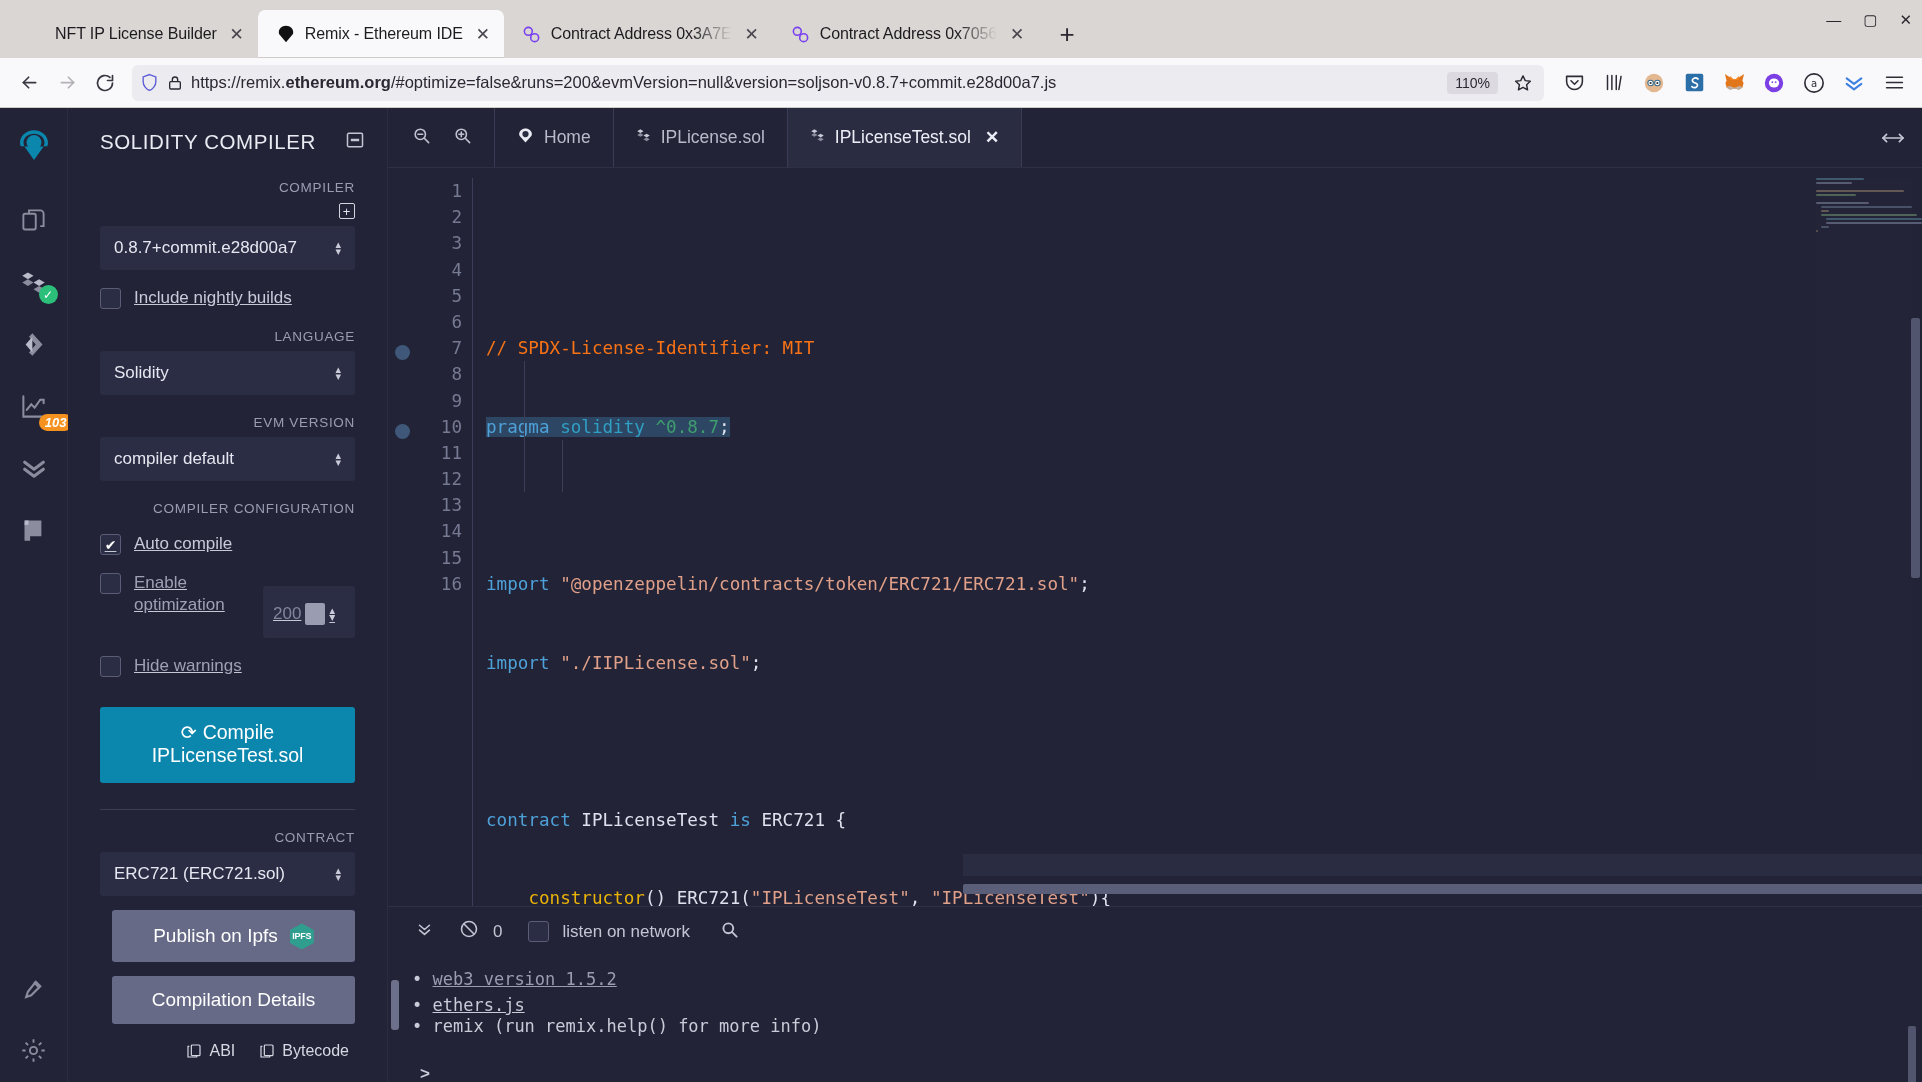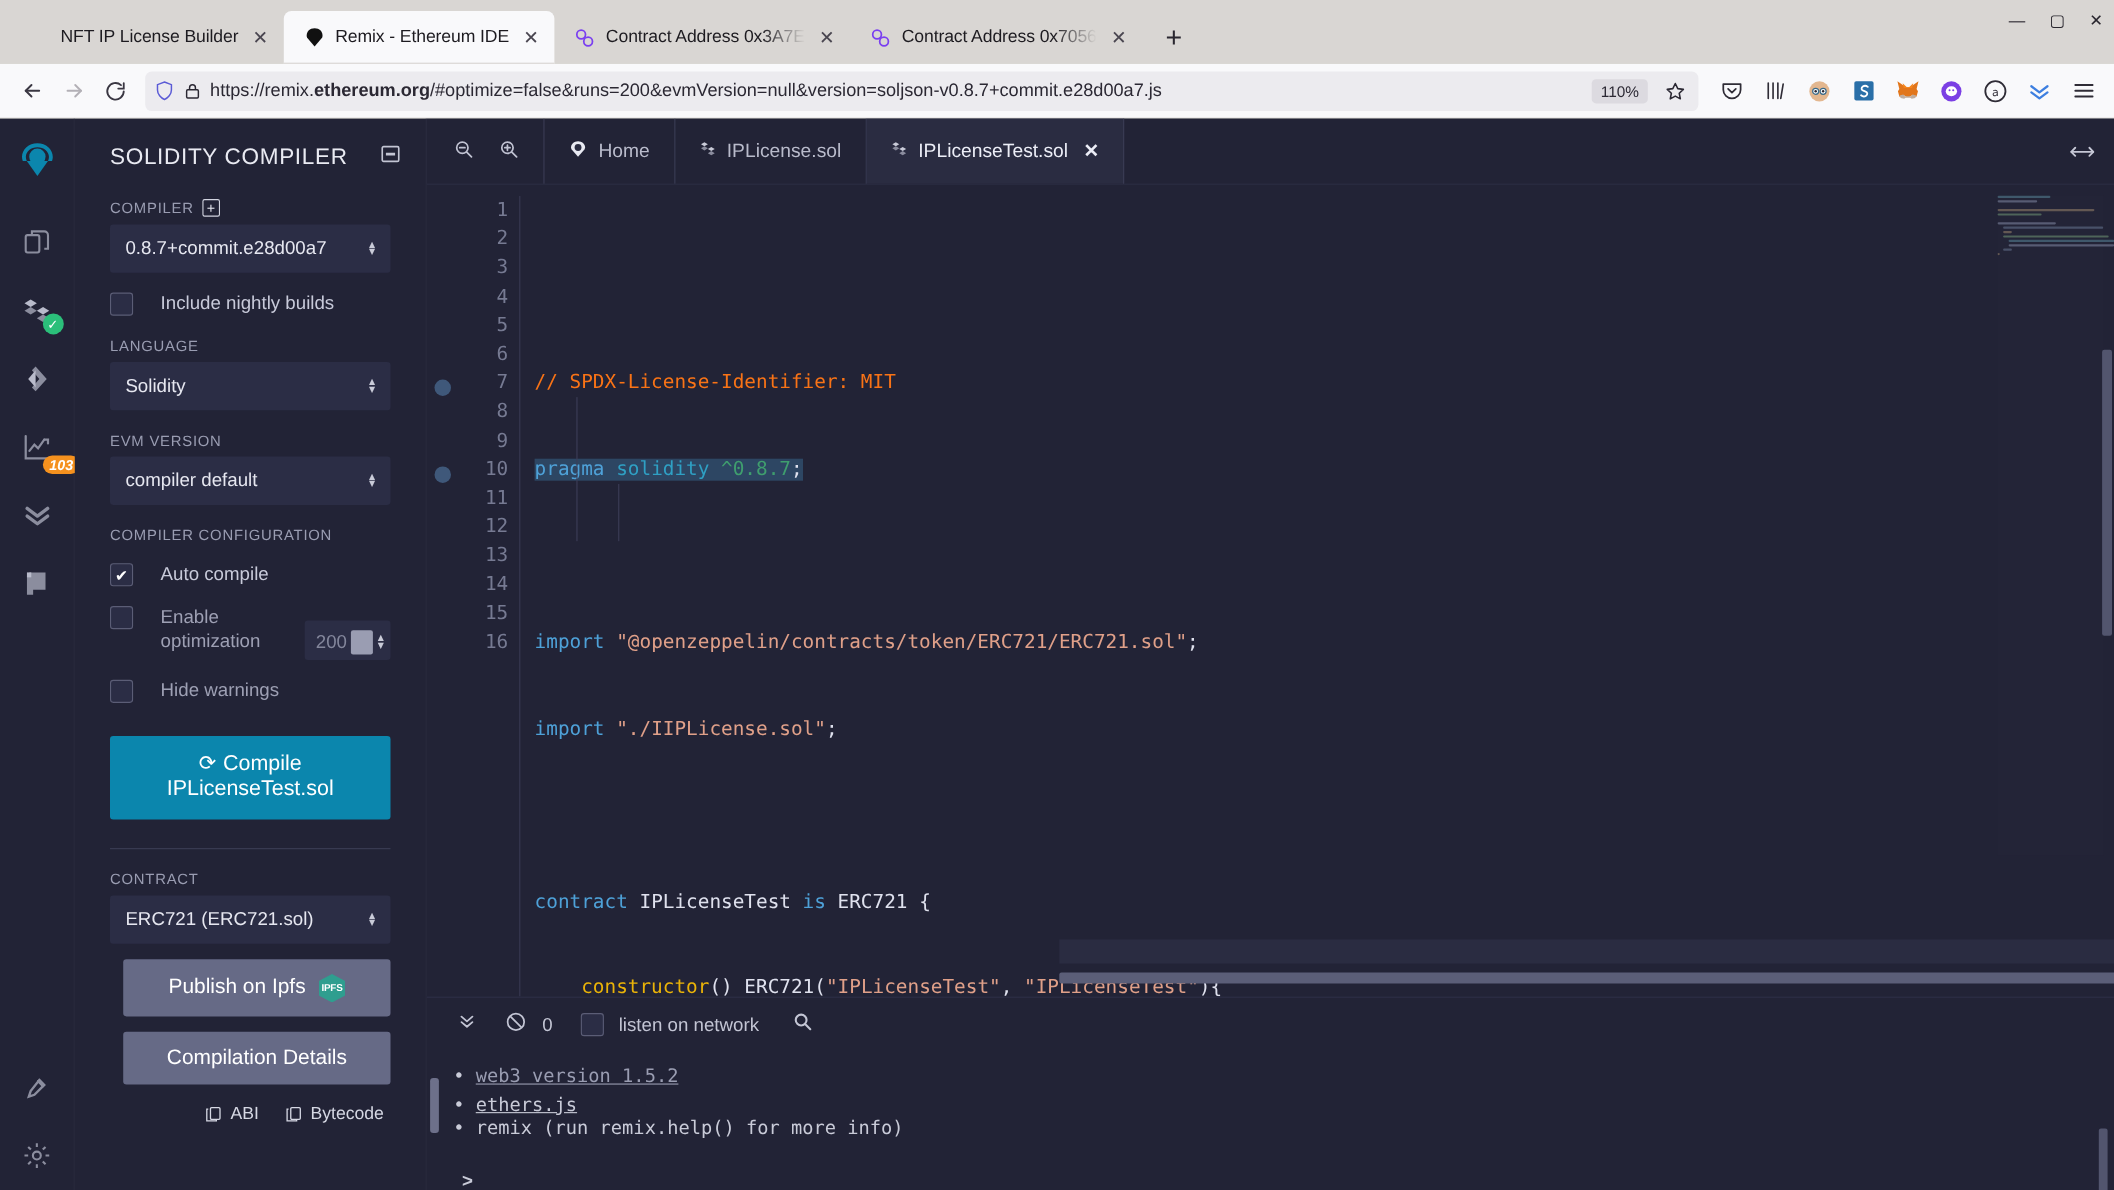--- a/index.html
+++ b/index.html
@@ -165,51 +165,51 @@
   }
   #sp-header {
     display: flex; align-items: center; justify-content: space-between;
     padding: 22px 22px 0 32px;
   }
   #sp-title { font-size: 20.5px; letter-spacing: 0.6px; color: #e9eaf2; }
   #sp-header .hicon { color: #c3c5d4; }
   .sp-body { padding: 0 32px 0 32px; }
   .sp-label {
     font-size: 13.5px; letter-spacing: 0.7px; color: #9a9db2;
-    margin: 26px 0 7px 0; display: flex; align-items: flex-end; gap: 8px;
+    margin: 26px 0 7px 0; display: flex; align-items: flex-end; gap: 8px; flex-direction: column;
   }
   .sp-label.tight { margin-top: 20px; }
   .plusbox {
     display: inline-flex; align-items: center; justify-content: center;
     width: 16px; height: 16px; border: 1px solid #d2d4e0; color: #e4e5ee;
     font-size: 13px; line-height: 1; border-radius: 2px;
   }
   .sel {
     height: 44px; background: #2b2d45; border: none; border-radius: 3px;
     display: flex; align-items: center; padding: 0 14px;
     font-size: 17px; color: #e6e7f0; position: relative;
   }
   .sel .arrows {
     margin-left: auto; display: flex; flex-direction: column;
     line-height: 7px; font-size: 11px; color: #c9cbd8;
   }
-  .chk-row { display: flex; align-items: flex-start; gap: 25px; margin-top: 17px; }
+  .chk-row { display: flex; align-items: flex-start; gap: 13px; margin-top: 17px; text-decoration: underline; }
   .chkbox {
     width: 21px; height: 21px; flex: 0 0 21px; margin-top: 1px;
     border: 1px solid #5b5d76; border-radius: 3px; background: #2b2d45;
     display: flex; align-items: center; justify-content: center;
     font-size: 14px; color: #fff;
   }
   .chkbox.checked { background: #2b2d45; }
   .chk-label { font-size: 17px; color: #c8cada; line-height: 1.28; }
   .chk-label.dim { color: #9ea0b4; }
   #optimize-row { display: flex; align-items: flex-start; }
   #runs-box {
     margin-left: auto; margin-top: 14px;
-    width: 92px; height: 36px; background: #2b2d45; border-radius: 3px;
+    width: 92px; height: 52px; background: #2b2d45; border-radius: 3px;
     display: flex; align-items: center; padding: 4px 6px 0 10px;
     font-size: 17px; color: #83869b; gap: 4px;
   }
   #runs-box .spinner { width: 20px; height: 22px; background: #9a9db2; border-radius: 2px; }
   #runs-box .arrows { display: flex; flex-direction: column; line-height: 7px; font-size: 11px; color: #c9cbd8; }
 
   #compile-btn {
     margin: 30px 0 0 0;
     background: #0b86ad;
     border-radius: 3px;

